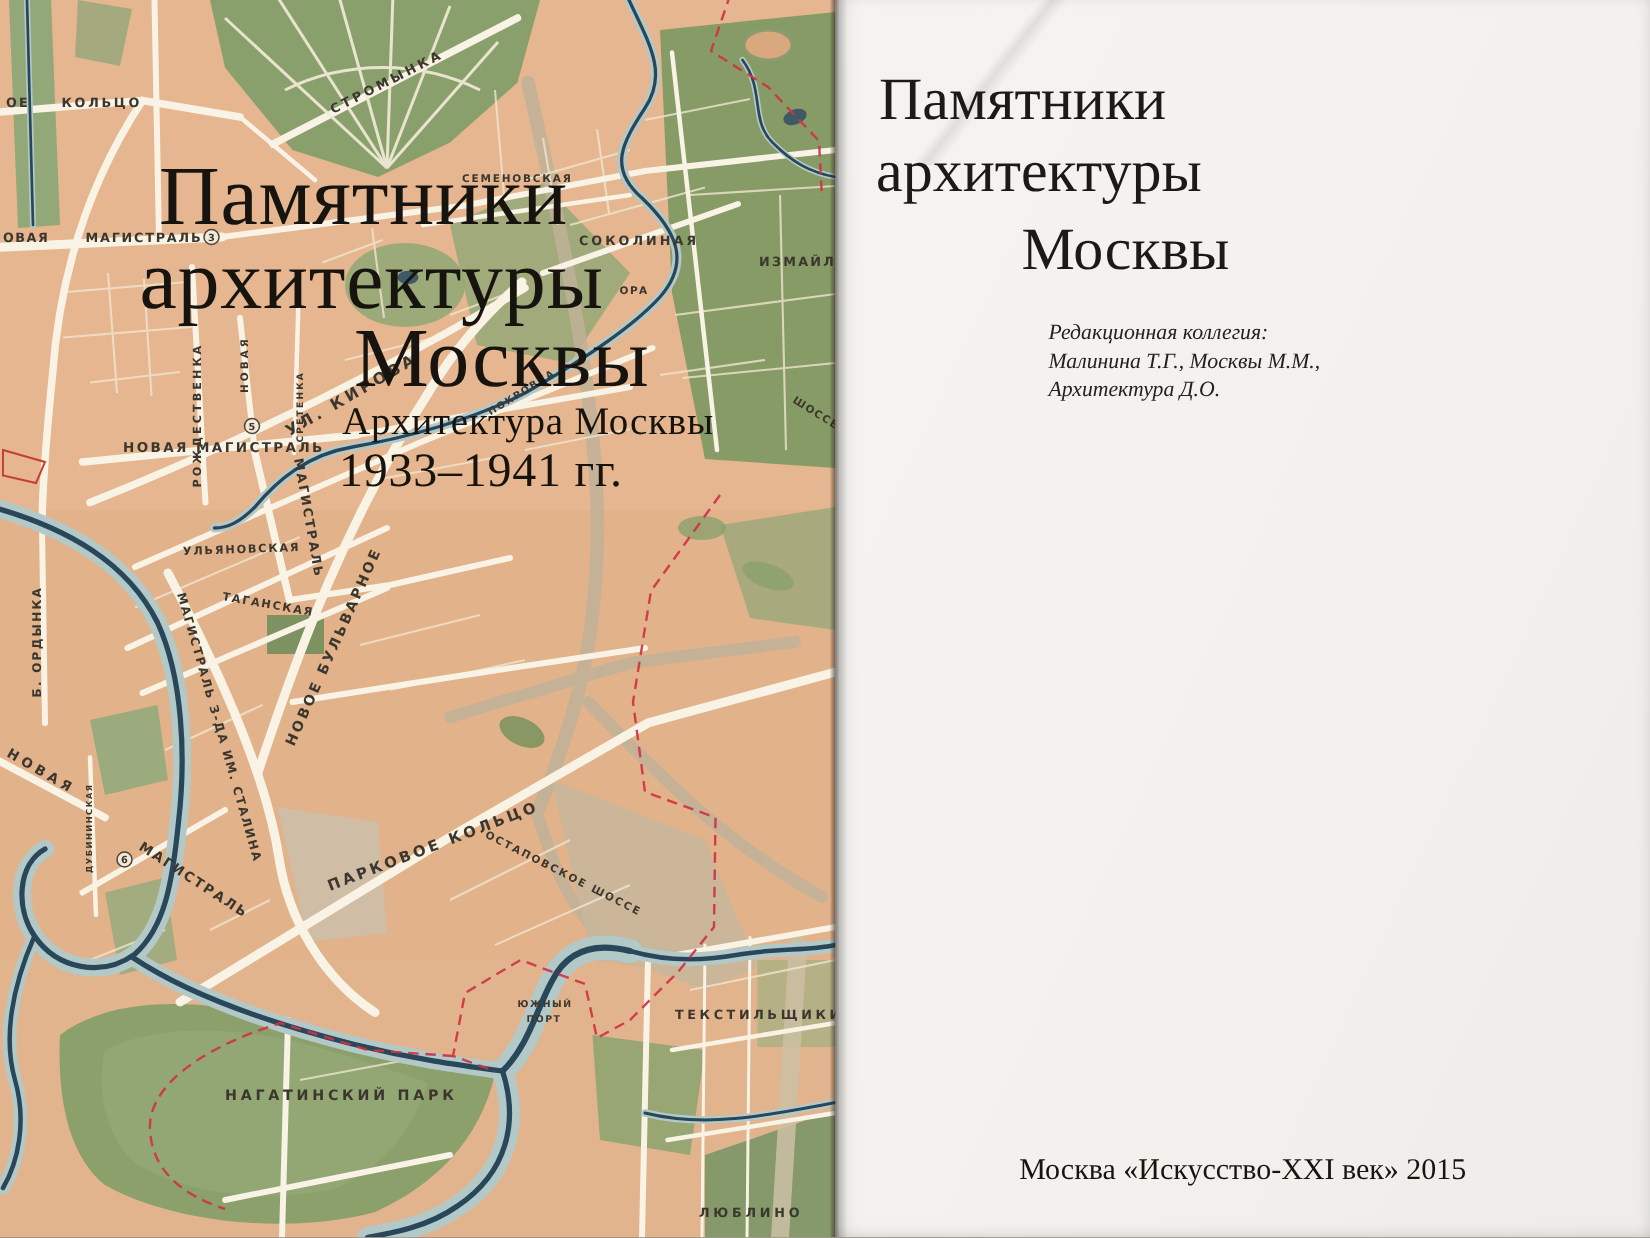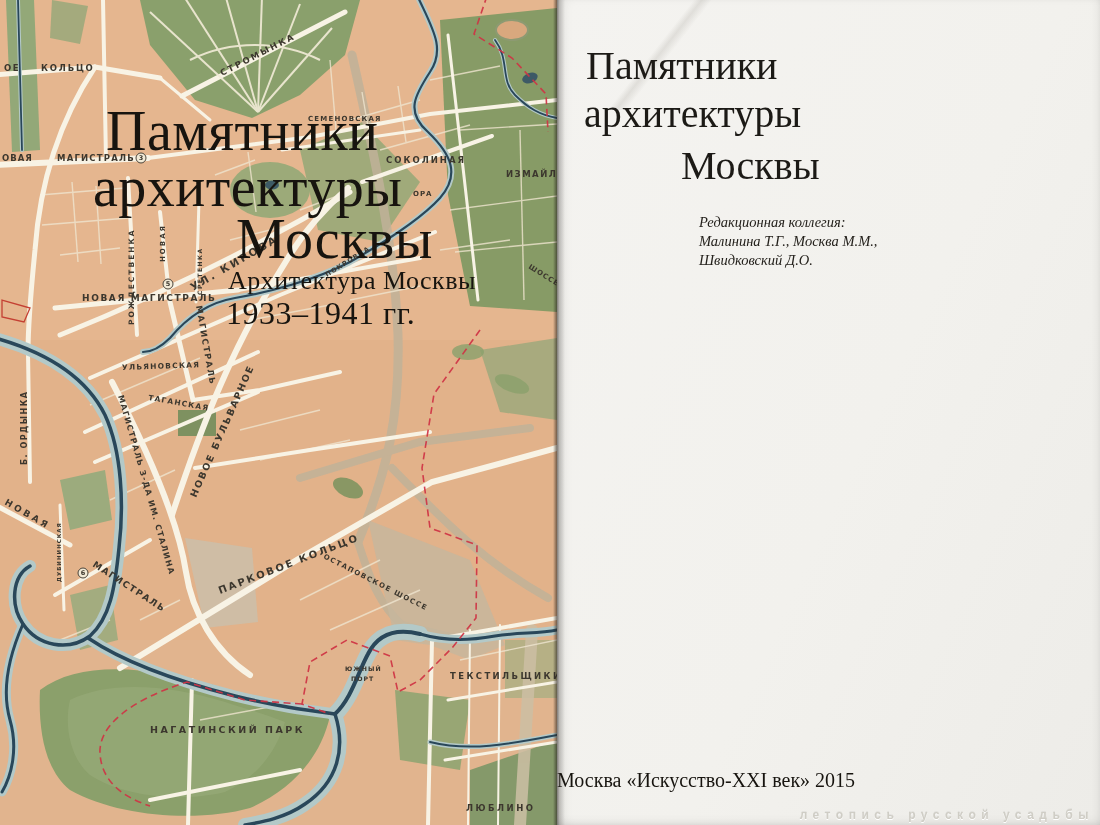--- a/index.html
+++ b/index.html
@@ -25,21 +25,21 @@
              background:linear-gradient(115deg,#f4f3f0 0%,#f2f1ed 55%,#edecE8 100%);
              box-shadow:inset 10px 0 14px -8px rgba(0,0,0,.18), inset -6px 0 10px -6px rgba(0,0,0,.10),
                         inset 0 -8px 12px -8px rgba(0,0,0,.12);}
   .crease{position:absolute;left:28px;top:0;width:150px;height:110px;
           background:linear-gradient(128deg,transparent 46%,rgba(120,115,105,.16) 49.5%,transparent 54%);}
   .tp-line{position:absolute;color:#1c1a16;line-height:1;white-space:nowrap;}
   .tl1{left:29px;top:46px;font-size:40px;}
   .tl2{left:27px;top:94px;font-size:40px;}
   .tl3{left:124px;top:146px;font-size:40px;}
   .editorial{position:absolute;left:142px;top:213px;font-size:14.5px;line-height:19px;color:#24211c;font-style:italic;}
-  .imprint{position:absolute;left:0;top:769px;width:100%;font-size:20px;color:#17140f;}
+  .imprint{position:absolute;left:0;top:769px;width:100%;text-align:center;font-size:20px;color:#17140f;}
   .watermark{position:absolute;right:6px;bottom:3px;font-family:"Liberation Sans",sans-serif;
              font-size:12px;font-weight:bold;letter-spacing:5.5px;color:#cfcdc5;
              text-shadow:0 1px 0 #fff, 0 -1px 0 rgba(0,0,0,.05);white-space:nowrap;}
   
   .mlab{font-family:"DejaVu Sans",sans-serif;font-weight:bold;fill:#3c372e;}
 </style>
 </head>
 <body>
 
 <div class="spread">
@@ -260,20 +260,19 @@
 
   <div class="titlepage">
     <div class="crease"></div>
 
     <div class="tp-line tl1">Памятники</div>
     <div class="tp-line tl2">архитектуры</div>
     <div class="tp-line tl3">Москвы</div>
 
     <div class="editorial">
       <div>Редакционная коллегия:</div>
-      <div>Малинина Т.Г., Москва М.М.,</div>
-      <div>Швидковский Д.О.</div>
+      <div>Малинина Т.Г., Москвы М.М.,</div>
+      <div>Архитектура Д.О.</div>
     </div>
 
     <div class="imprint">Москва «Искусство-XXI век» 2015</div>
-    <div class="watermark">летопись русской усадьбы</div>
   </div>
 </div>
 
 </body></html>

